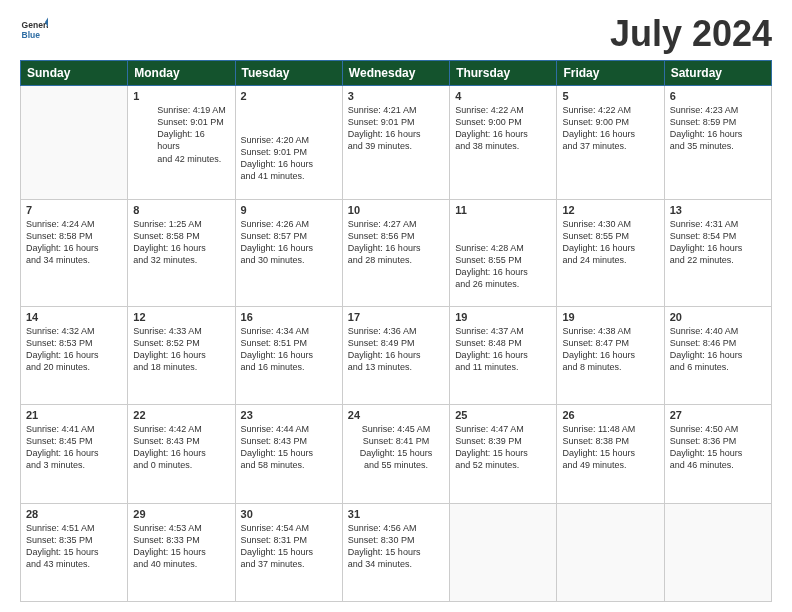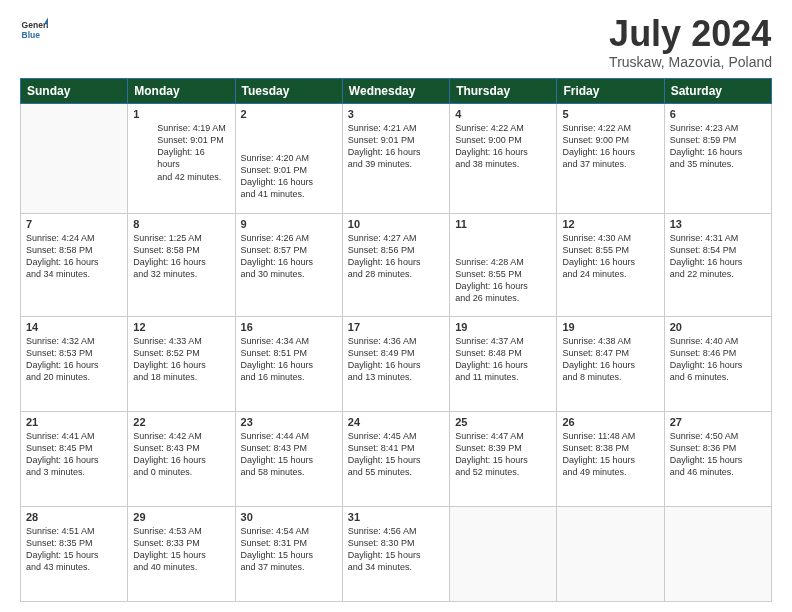--- a/index.html
+++ b/index.html
@@ -26,21 +26,21 @@
     .logo {
       display: flex;
       align-items: center;
       gap: 4px;
     }
     .logo-icon {
       width: 28px;
       height: 28px;
     }
     .title-block {
-      text-align: left;
+      text-align: center;
     }
     .title-month {
       font-size: 36px;
       font-weight: bold;
       color: #333;
       line-height: 1;
     }
     .title-location {
       font-size: 14px;
       color: #555;
@@ -96,21 +96,20 @@
   <div class="header">
     <div class="logo">
       <svg class="logo-icon" viewBox="0 0 36 36">
         <text x="2" y="16" font-size="11" font-weight="bold" fill="#333" font-family="Arial">General</text>
         <text x="2" y="28" font-size="11" font-weight="bold" fill="#2e6da4" font-family="Arial">Blue</text>
         <polygon points="32,8 36,2 36,14" fill="#2e6da4"></polygon>
       </svg>
     </div>
     <div class="title-block">
       <div class="title-month">July 2024</div>
-      <div class="title-location">Truskaw, Mazovia, Poland</div>
     </div>
   </div>
 
   <table class="calendar">
     <thead>
       <tr>
         <th>Sunday</th>
         <th>Monday</th>
         <th>Tuesday</th>
         <th>Wednesday</th>
@@ -284,21 +283,21 @@
           </td>
           <td>
             <div class="day-num">23</div>
             <div class="day-info" style="white-space: pre-line;">Sunrise: 4:44 AM
 Sunset: 8:43 PM
 Daylight: 15 hours
 and 58 minutes.</div>
           </td>
           <td>
             <div class="day-num">24</div>
-            <div class="day-info" style="white-space: pre-line;">Sunrise: 4:45 AM
+            <div class="day-info" style="white-space: pre-line; text-align: center;">Sunrise: 4:45 AM
 Sunset: 8:41 PM
 Daylight: 15 hours
 and 55 minutes.</div>
           </td>
           <td>
             <div class="day-num">25</div>
             <div class="day-info" style="white-space: pre-line;">Sunrise: 4:47 AM
 Sunset: 8:39 PM
 Daylight: 15 hours
 and 52 minutes.</div>

